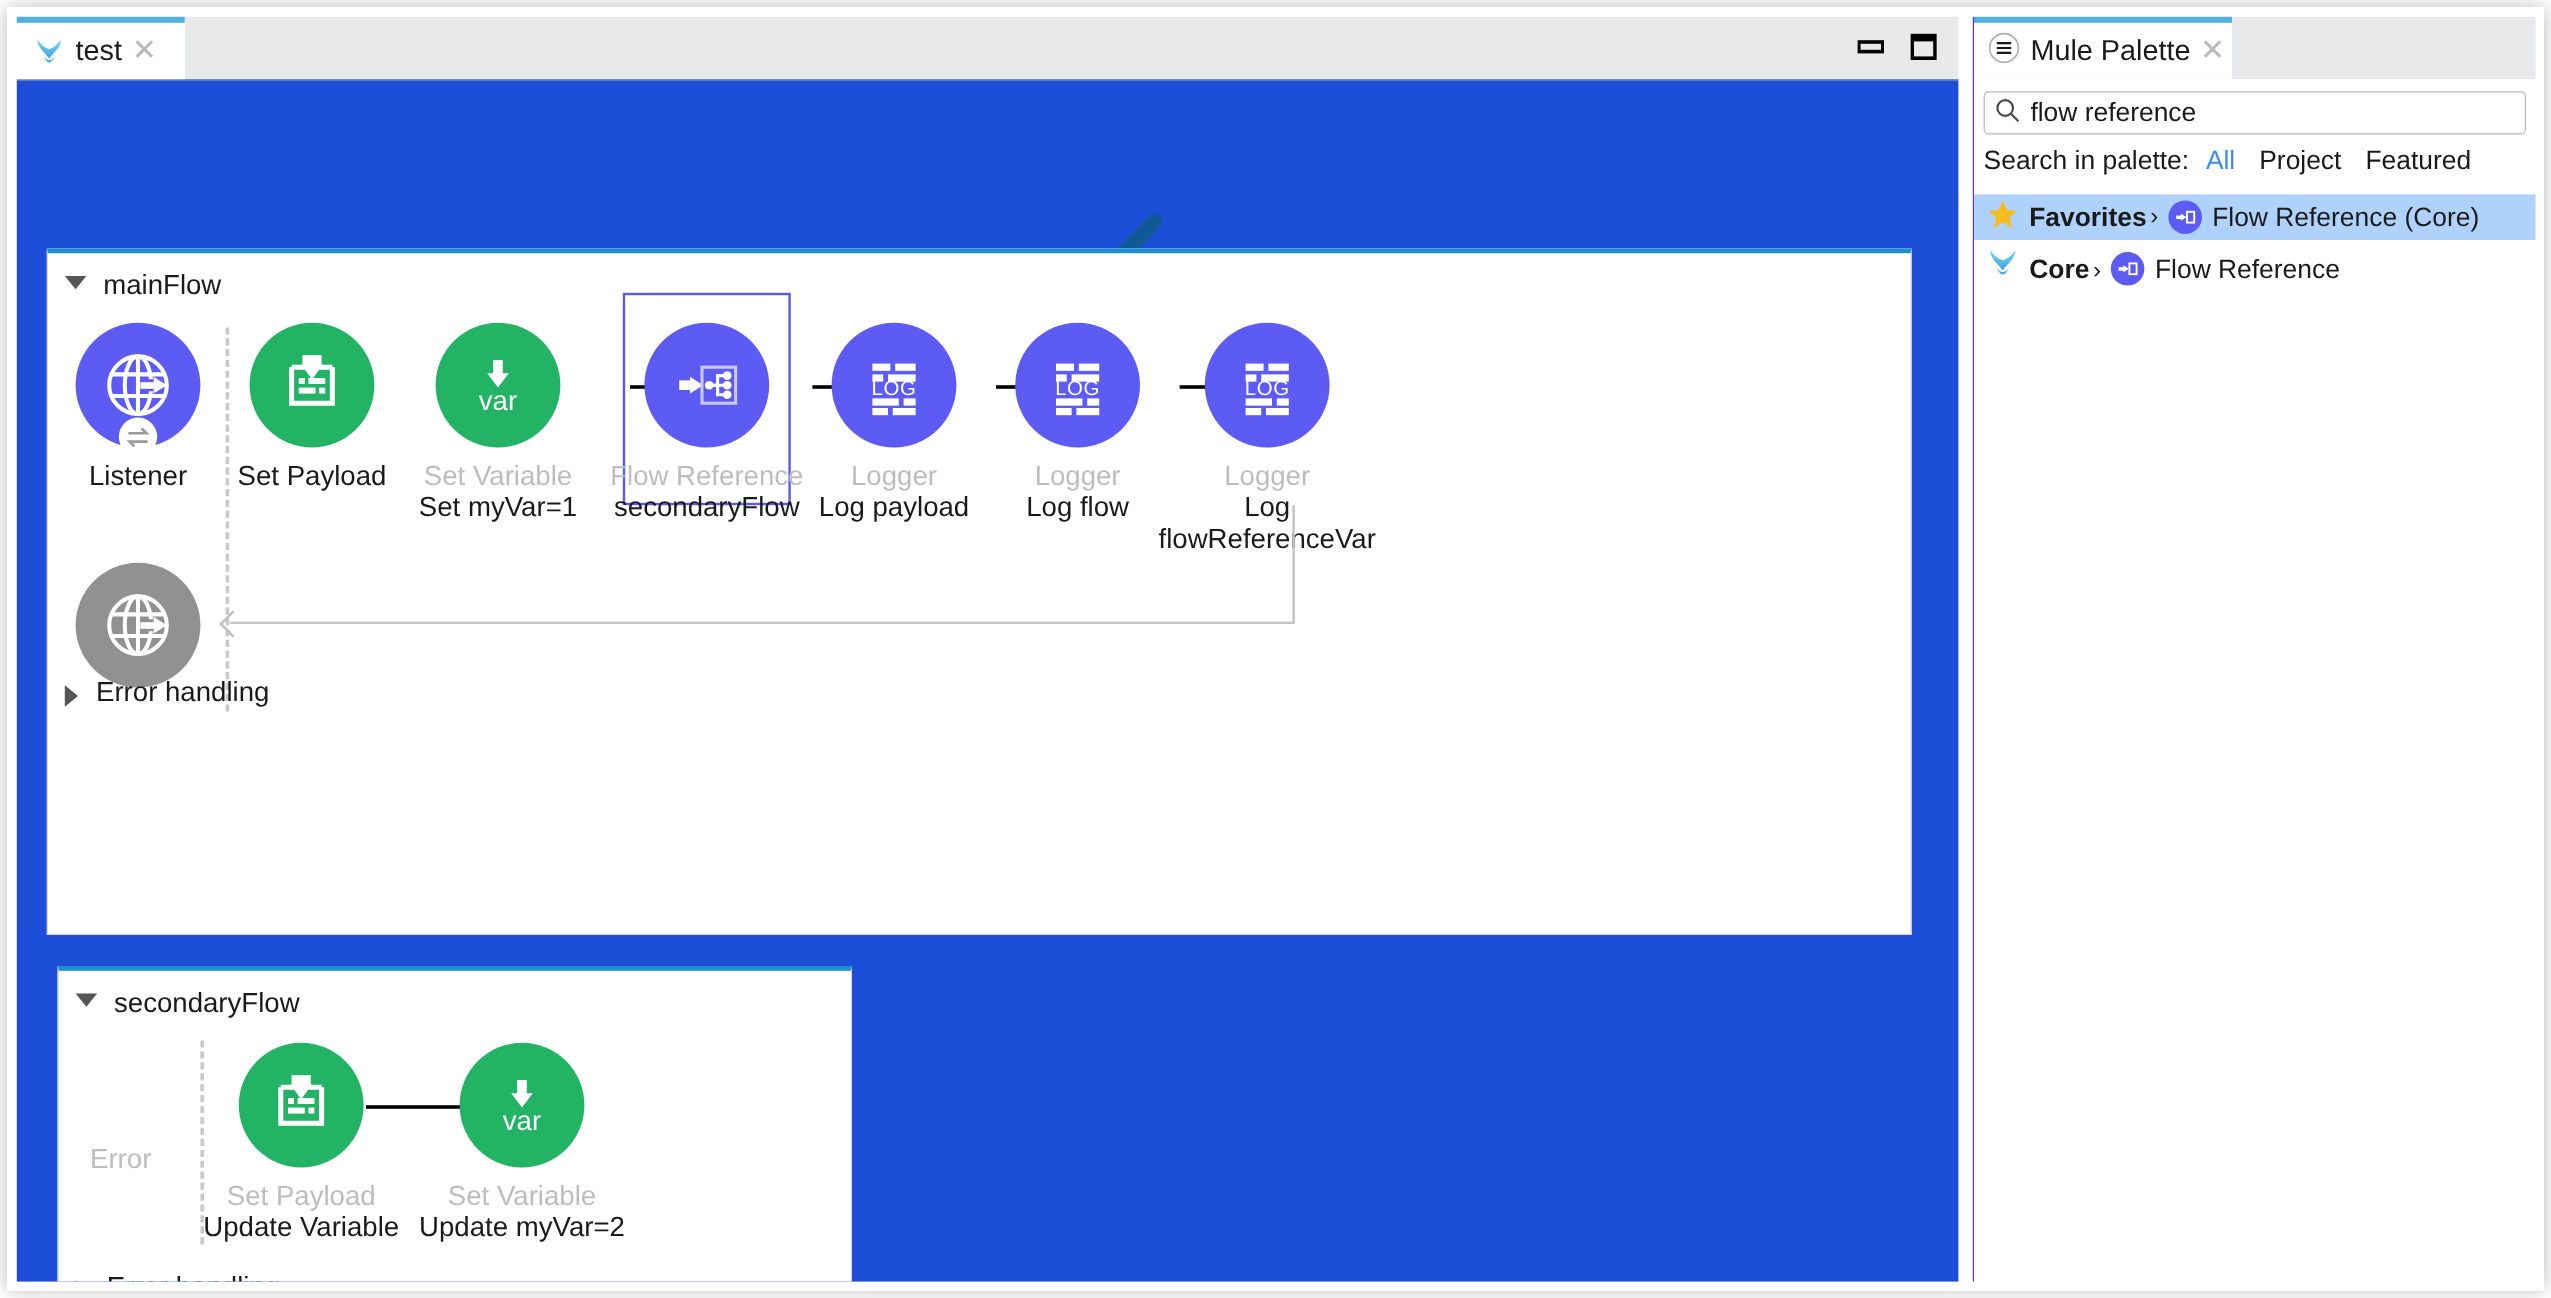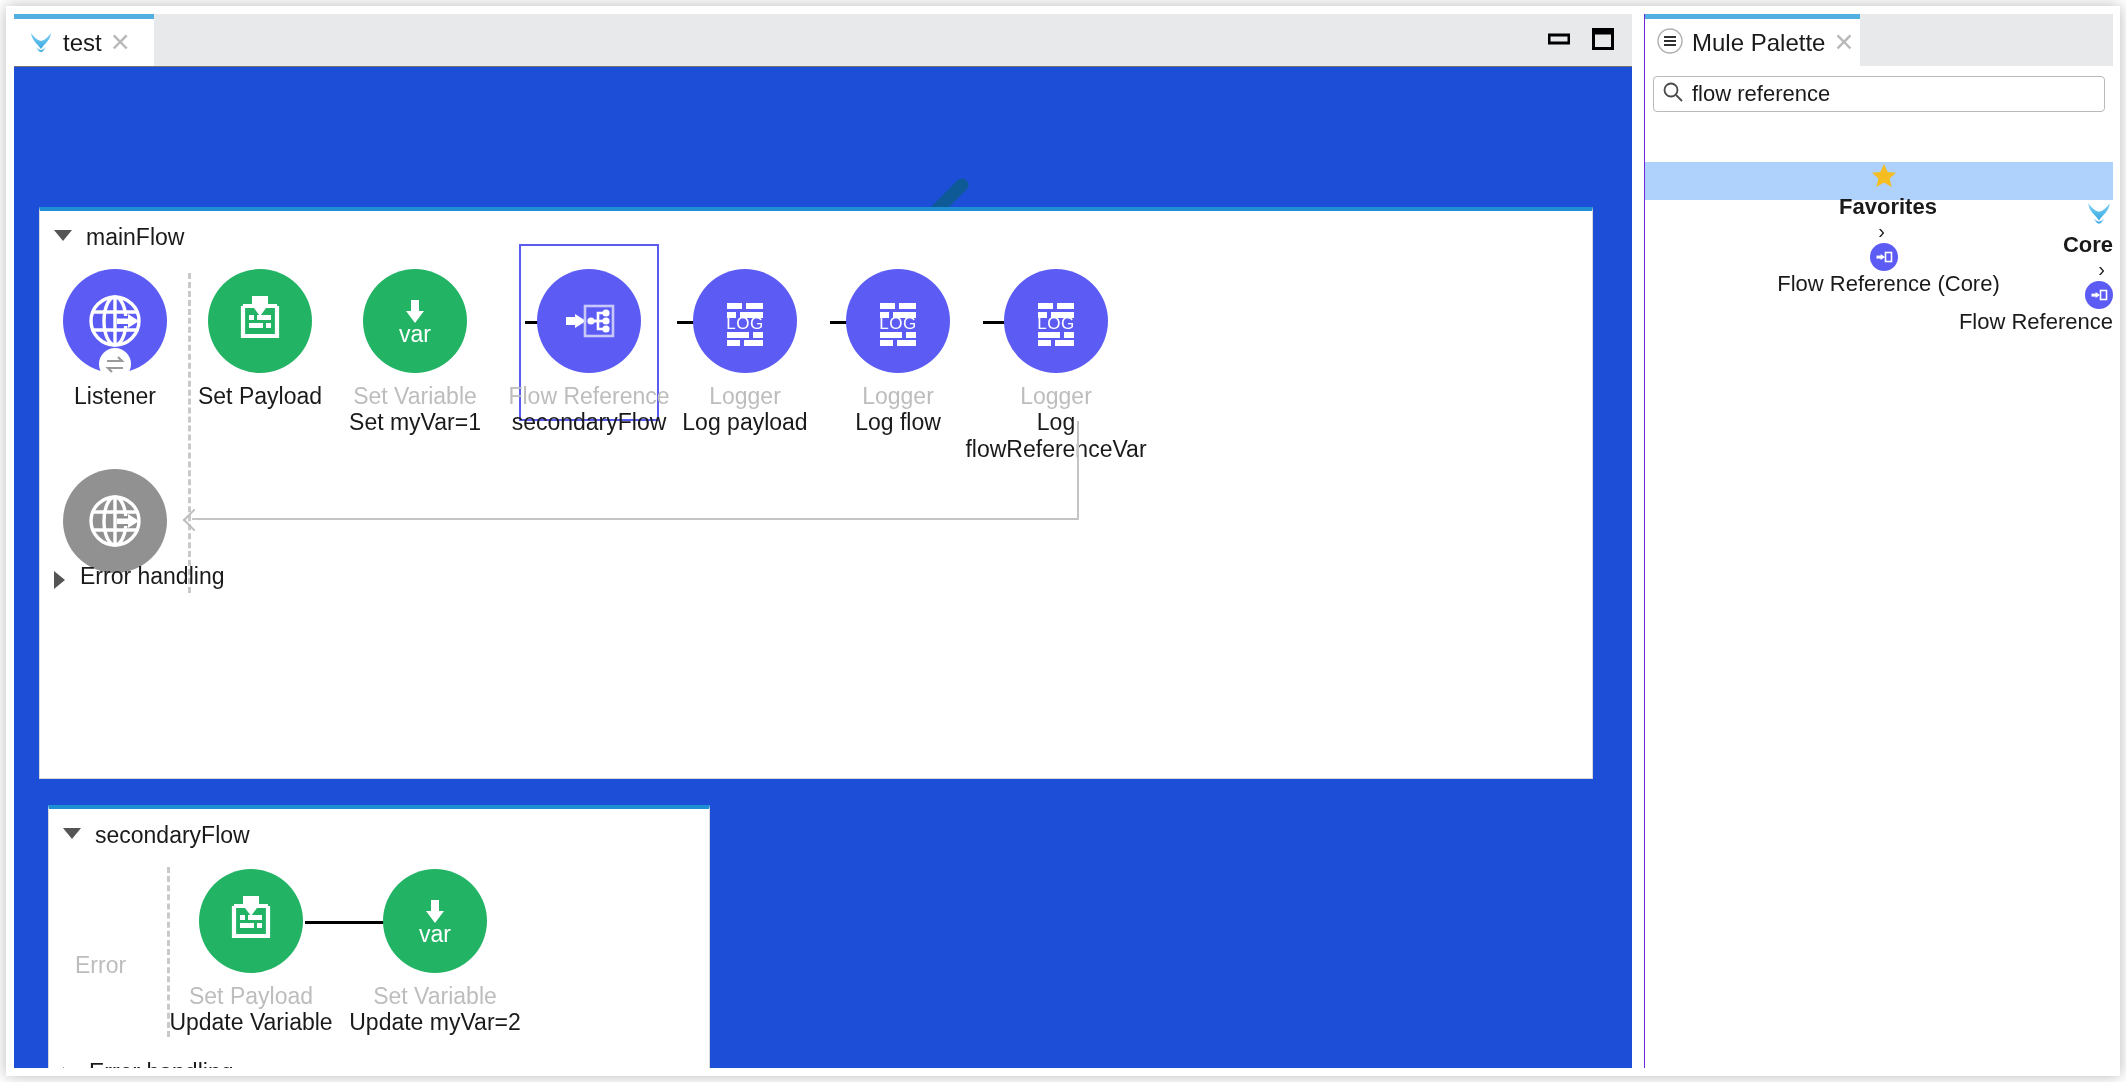--- a/index.html
+++ b/index.html
@@ -307,21 +307,20 @@
 
   .pal-row {
     position: absolute;
     left: 0;
     width: 468px; height: 38px;
     display: flex;
     align-items: center;
     padding-left: 10px;
     box-sizing: border-box;
     cursor: pointer;
-    flex-direction: column;
   }
   .pal-row.selected { background: #aed2fb; }
   .pal-cat {
     font-size: 22px; font-weight: bold; color:#1a1a1a;
     margin-left: 8px;
   }
   .pal-chev { font-size: 20px; color:#1a1a1a; margin: 0 8px 0 3px; }
   .pal-item-name { font-size: 22px; color:#1a1a1a; margin-left: 9px; }
 
   .flowref-badge {
@@ -654,20 +653,26 @@
         <span>
           <svg width="22" height="22" viewBox="0 0 22 22">
             <circle cx="9" cy="9" r="6.5" fill="none" stroke="#4a4a4a" stroke-width="1.8"></circle>
             <line x1="14" y1="14" x2="20" y2="20" stroke="#4a4a4a" stroke-width="1.8"></line>
           </svg>
         </span>
         <span id="search-text">flow reference</span>
       </div>
     </div>
 
+    <div id="search-scope">
+      <span class="scope-label">Search in palette:</span>
+      <span class="scope-opt active">All</span>
+      <span class="scope-opt">Project</span>
+      <span class="scope-opt">Featured</span>
+    </div>
 
     <div class="pal-row selected" style="top:148px;">
       <span>
         <svg width="28" height="28" viewBox="0 0 28 28">
           <polygon points="14,2 17.6,10 26,10.8 19.6,16.4 21.6,25 14,20.4 6.4,25 8.4,16.4 2,10.8 10.4,10" fill="#f5bd1f"></polygon>
         </svg>
       </span>
       <span class="pal-cat">Favorites</span>
       <span class="pal-chev">›</span>
       <span class="flowref-badge">

